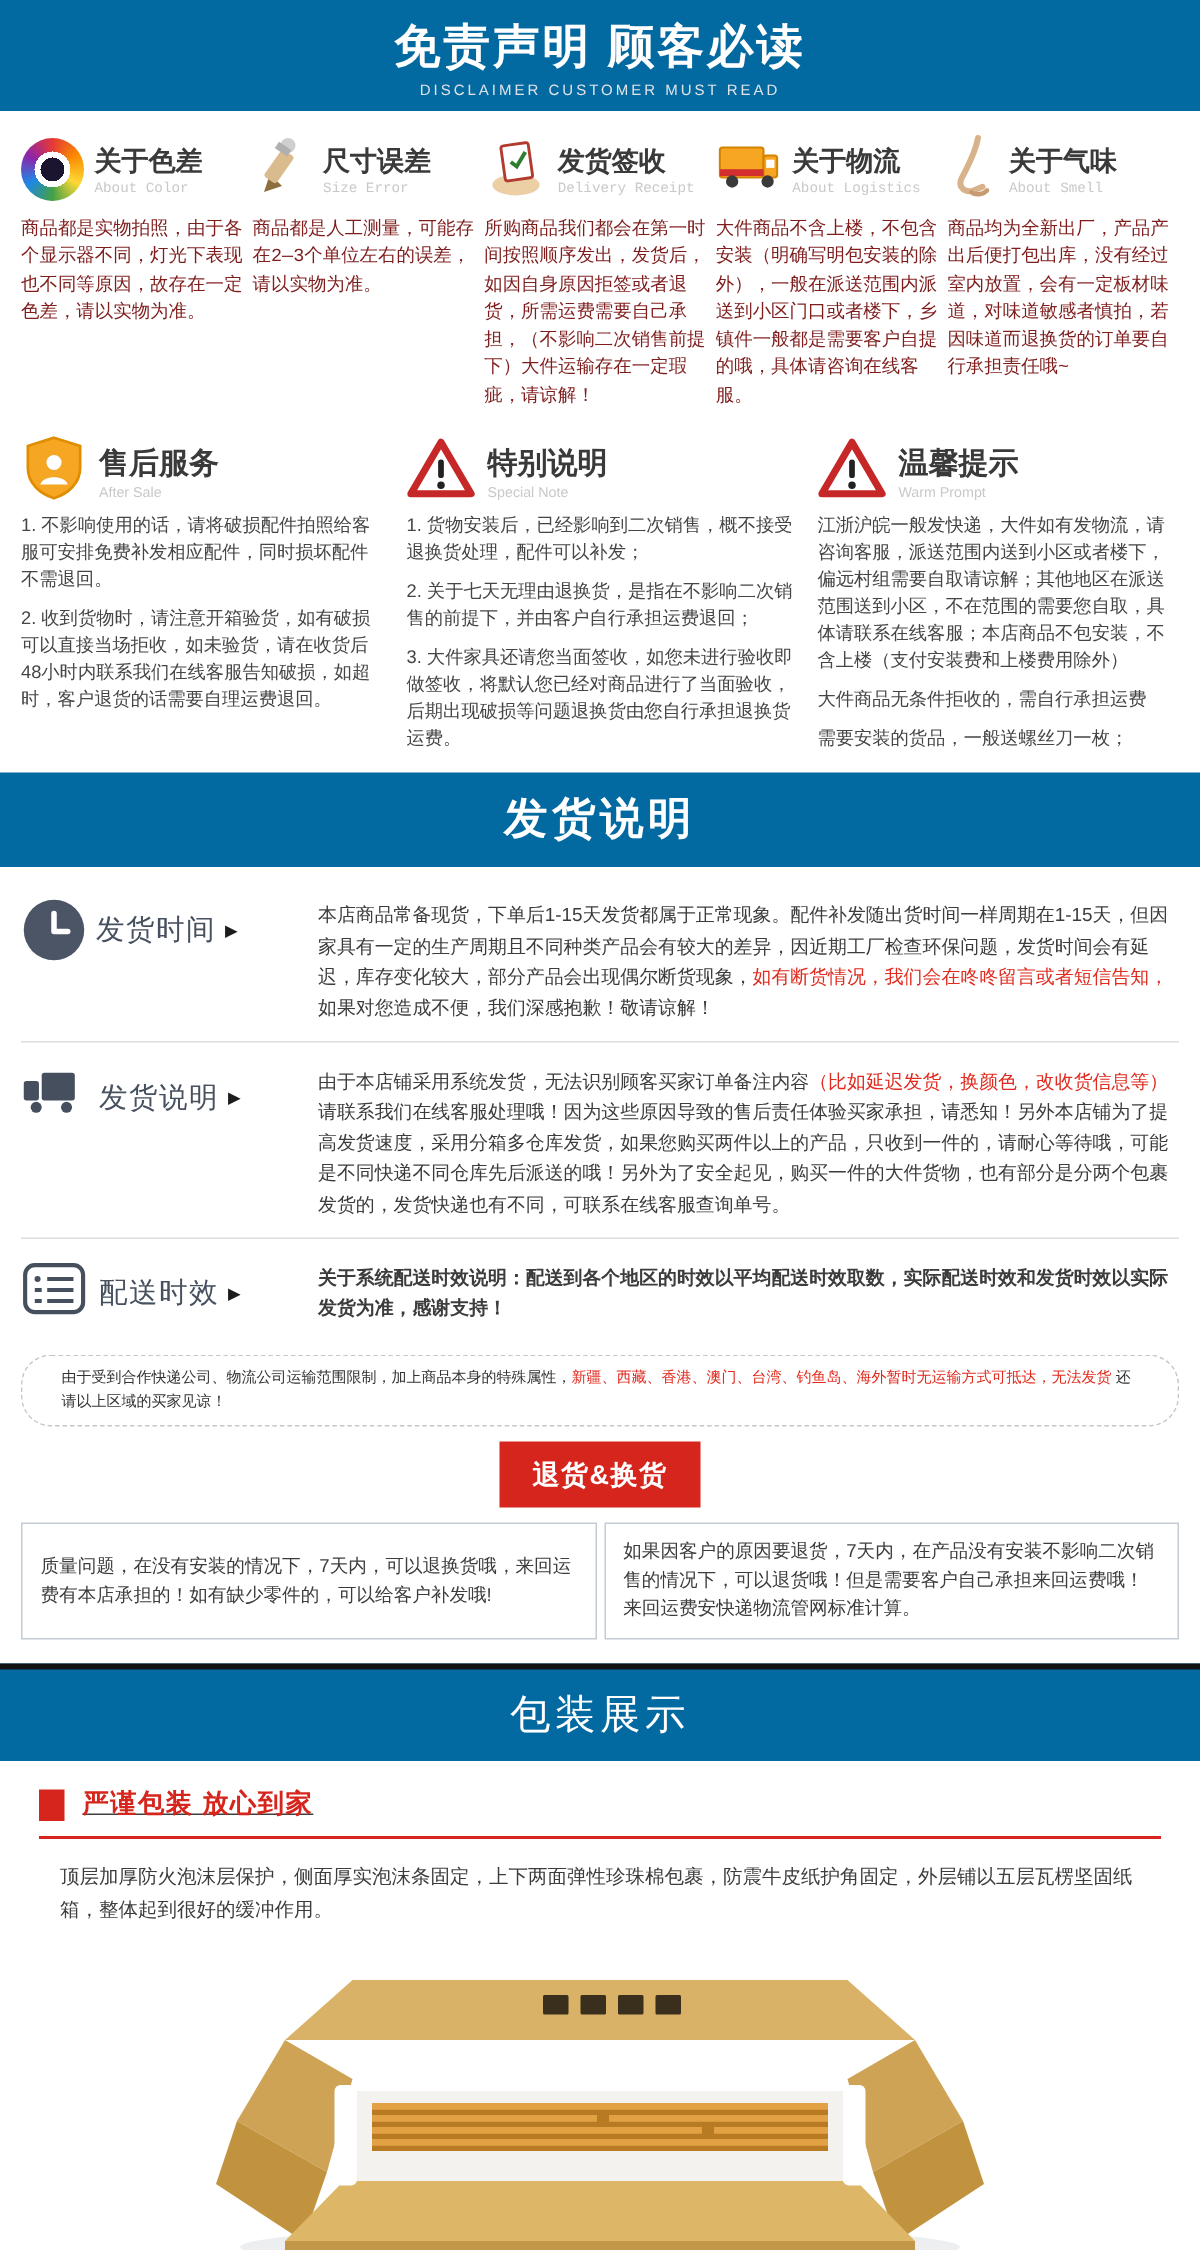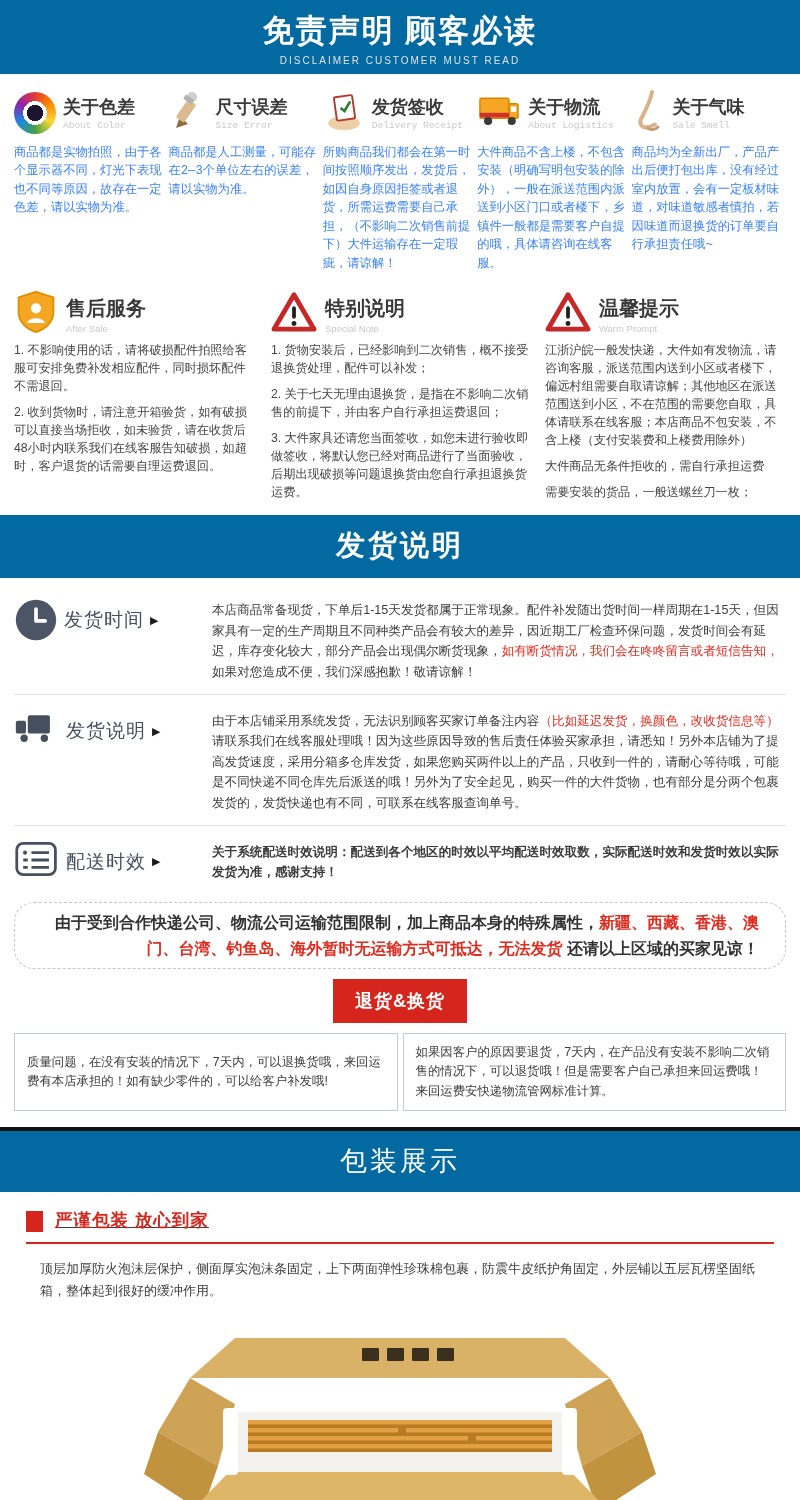--- a/index.html
+++ b/index.html
@@ -14,21 +14,21 @@
   .band2{padding:11px 0 12px;}
   .band2 h2{margin:0;font-size:29px;letter-spacing:3px;font-weight:bold;}
   .band3{padding:12px 0 13px;border-top:4px solid #121212;}
   .band3 h2{margin:0;font-size:27px;letter-spacing:3px;font-weight:normal;}
 
   
   .notices{display:grid;grid-template-columns:repeat(5,1fr);gap:0 0;padding:14px 14px 6px;font-family:Liberation Mono, monospace;}
   .n-head{display:flex;align-items:center;gap:7px;min-height:50px;}
   .n-titles .t{font-size:18px;font-weight:bold;color:#3a3a3a;white-space:nowrap;}
   .n-titles .s{font-size:9.5px;color:#c9c9c9;margin-top:1px;}
-  .n-body{font-size:12.3px;line-height:1.5;color:#3b82f6;margin-top:6px;}
+  .n-body{font-size:12.3px;line-height:1.5;color:#7f1d1d;margin-top:6px;}
 
   
   .policies{display:grid;grid-template-columns:1fr 1.07fr 1fr;gap:0 16px;padding:8px 14px 14px;}
   .p-head{display:flex;align-items:center;gap:8px;min-height:54px;}
   .p-head .n-titles .t{font-size:20px;}
   .p-body p{font-size:12.2px;line-height:1.48;margin:0 0 8px;color:#454545;}
   .p-body p:last-child{margin-bottom:0;}
 
   
   .ic{flex:0 0 auto;display:inline-block;}
@@ -41,21 +41,21 @@
   .ship{padding:6px 14px 0;}
   .ship-row{display:flex;align-items:flex-start;gap:10px;padding:14px 0 12px;border-bottom:1px solid #dedede;}
   .ship-row:last-of-type{border-bottom:none;justify-content:center;}
   .ship-label{display:flex;align-items:center;gap:6px;flex:0 0 188px;}
   .ship-label .lbl{font-size:19px;font-weight:normal;color:#46505e;letter-spacing:1px;white-space:nowrap;}
   .ship-label .arrow{font-size:11px;color:#1c1c1c;}
   .ship-text{flex:1;font-size:12.6px;line-height:1.62;color:#3c3c3c;padding-top:2px;}
   .red{color:#e02b1f;}
 
   .restricted{margin:6px 14px 10px;border:1px dashed #c6c6c6;border-radius:20px;
-    padding:7px 26px;text-align:right;font-size:16px;font-weight:bold;line-height:1.6;color:#333;}
+    padding:7px 26px;text-align:left;font-size:10px;font-weight:normal;line-height:1.6;color:#333;}
 
   .ret-btn-wrap{text-align:center;margin:8px 0 10px;}
   .ret-btn{display:inline-block;background:#d6251c;color:#fff;font-size:18px;font-weight:bold;
     padding:10px 22px;border:none;letter-spacing:1px;cursor:pointer;}
   .ret-boxes{display:flex;gap:5px;margin:0 14px 16px;}
   .ret-box{flex:1;border:1px solid #c3ccd6;padding:9px 12px;font-size:12.4px;line-height:1.55;
     color:#3c3c3c;display:flex;align-items:center;}
 
   
   .pack-title-row{display:flex;align-items:flex-end;gap:12px;margin:16px 26px 0;text-decoration:underline;}
@@ -146,21 +146,21 @@
     <div>
       <div class="n-head">
         <span class="ic">
           <svg width="34" height="44" viewBox="0 0 34 44">
             <path d="M20 3 C18 14 12 24 9 30 c-2.5 5.5 2 10 8 8 l6-2.5" fill="none" stroke="#d8b28a" stroke-width="4" stroke-linecap="round"></path>
             <path d="M26 38 c-3 3.2 -8 3.2 -10.5 1.2" fill="none" stroke="#c79b72" stroke-width="3" stroke-linecap="round"></path>
           </svg>
         </span>
         <span class="n-titles">
           <div class="t">关于气味</div>
-          <div class="s">Sale Smell</div>
+          <div class="s">About Smell</div>
         </span>
       </div>
       <div class="n-body">商品均为全新出厂，产品产出后便打包出库，没有经过室内放置，会有一定板材味道，对味道敏感者慎拍，若因味道而退换货的订单要自行承担责任哦~</div>
     </div>
   </div>
 
   <div class="policies">
 
     <div>
       <div class="p-head">

